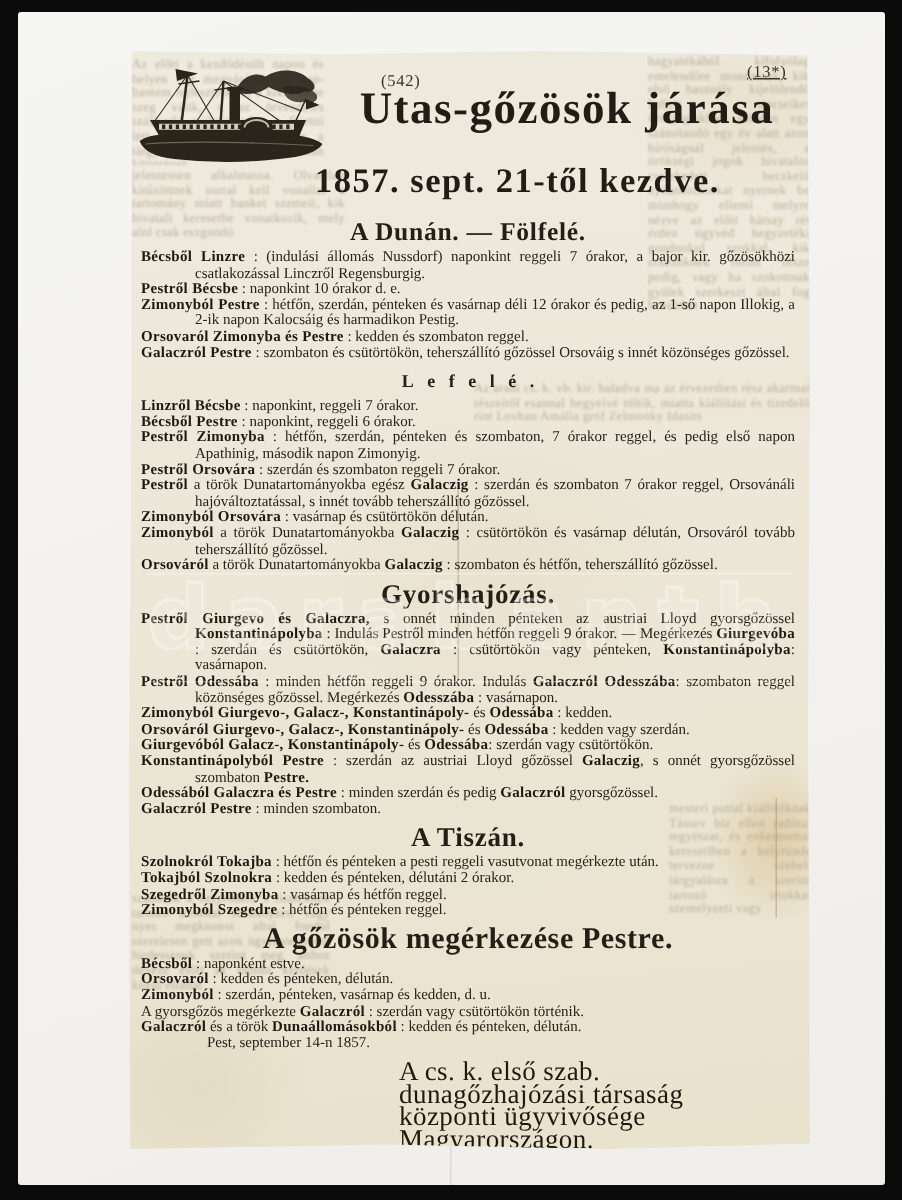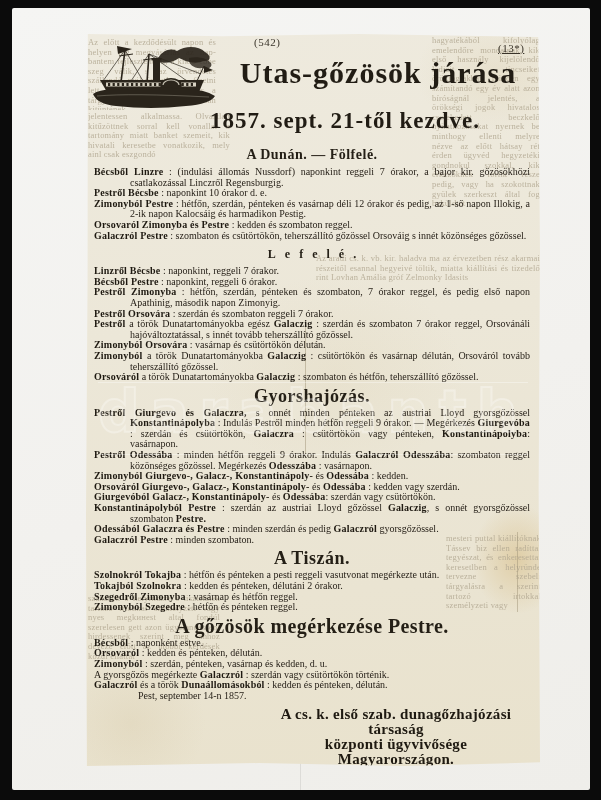--- a/index.html
+++ b/index.html
@@ -39,53 +39,53 @@
   
   .ghost-layer{position:absolute;inset:0;z-index:1;}
   .ghost{
     position:absolute;overflow:hidden;color:#b2a892;
     text-align:justify;filter:blur(0.55px);opacity:.85;
     font-size:8.5px;line-height:9.6px;letter-spacing:.2px;
   }
   
   .print{position:absolute;inset:0;z-index:3;color:#272219;}
   .pageno{position:absolute;font-size:11px;color:#3a342a;letter-spacing:.5px;}
-  .pageno.left{left:168px;top:2px;}
+  .pageno.left{left:168px;top:14px;}
   .pageno.right{left:412px;top:8px;text-decoration:underline;}
   .ship{position:absolute;left:5px;top:10px;width:128px;height:66px;}
   .masthead-title{
     position:absolute;left:132px;right:2px;top:22px;text-align:center;
     font-size:30px;font-weight:700;letter-spacing:1px;color:#211c14;
     white-space:nowrap;
   }
   .masthead-date{
     position:absolute;left:0px;right:60px;top:74px;text-align:right;
     font-size:23px;font-weight:700;letter-spacing:1px;color:#211c14;
     white-space:nowrap;
   }
   .schedule{
     position:absolute;left:8px;right:10px;top:108px;
     font-size:10px;line-height:10.6px;
   }
   .sec-h{
     margin:4px 0 3px 0;text-align:center;font-weight:700;color:#241f16;
-    font-size:14px;line-height:18px;letter-spacing:.5px;
+    font-size:17px;line-height:18px;letter-spacing:.5px;
   }
   .sec-h.spaced{font-size:12px;letter-spacing:9px;text-indent:9px;}
   .sec-h.big{font-size:18px;}
   .sec-h.large{font-size:20px;letter-spacing:.4px;}
   .entry{
     margin:0;padding-left:36px;text-indent:-36px;text-align:justify;
     color:#28221a;
   }
   .entry .b{font-weight:700;color:#1e1911;letter-spacing:.2px;}
   .entry.indented{padding-left:44px;text-indent:0;text-align:left;}
   .signature{
-    margin:6px 4px 0 0;width:260px;margin-left:auto;text-align:center;
-    font-weight:700;font-size:15px;line-height:15px;color:#1e1911;letter-spacing:.3px;
+    margin:6px 4px 0 0;width:260px;margin-left:auto;text-align:left;
+    font-weight:400;font-size:18px;line-height:15px;color:#1e1911;letter-spacing:.3px;
   }
   .bottom-rule{margin:5px 2px 0 2px;transform:rotate(.2deg);}
   .bottom-rule .r1{height:2px;background:#2b251c;}
   .bottom-rule .r2{height:1px;background:#2b251c;margin-top:2px;opacity:.85;}
   
   .vline{position:absolute;width:1px;background:rgba(160,148,120,.5);filter:blur(.4px);z-index:1;}
   .vl1{left:219px;top:290px;height:130px;}
   .vl2{left:431px;top:498px;height:80px;}
   
   .watermark{

